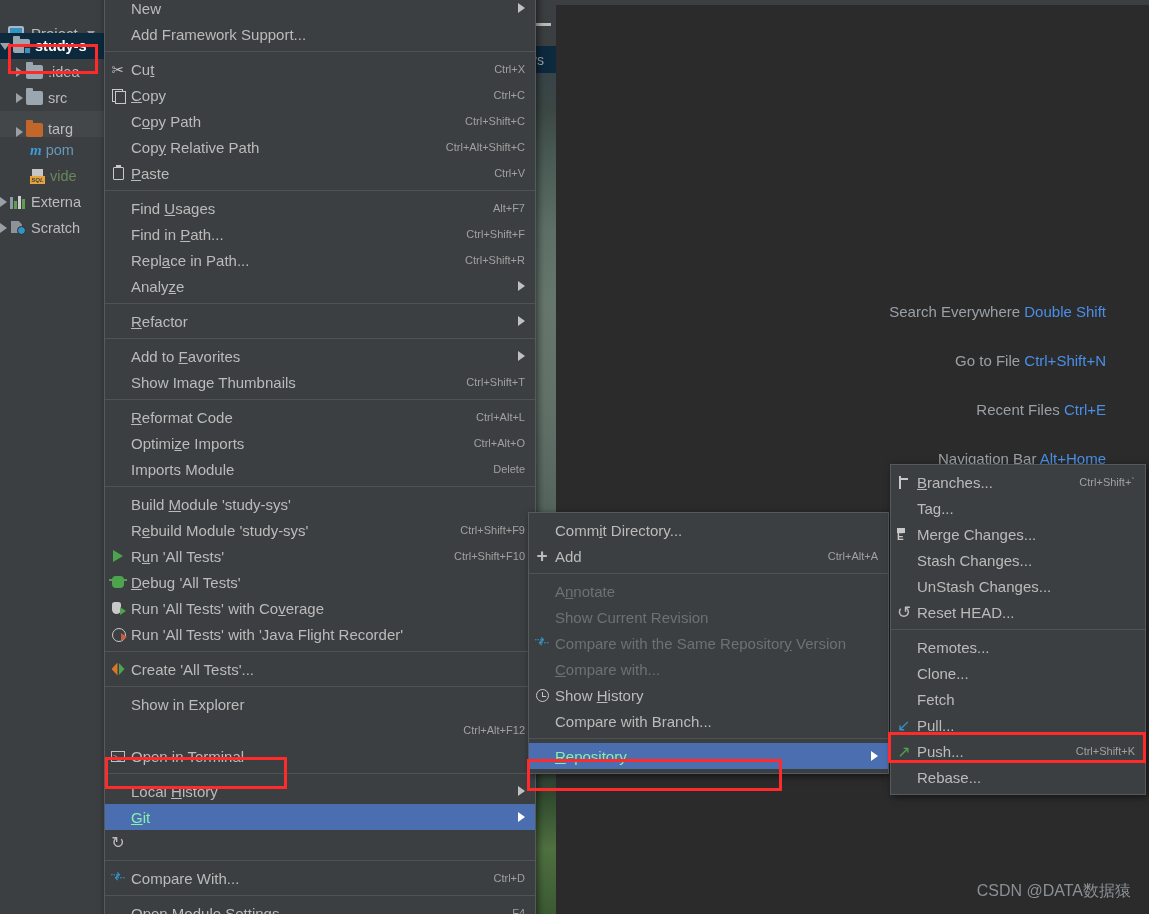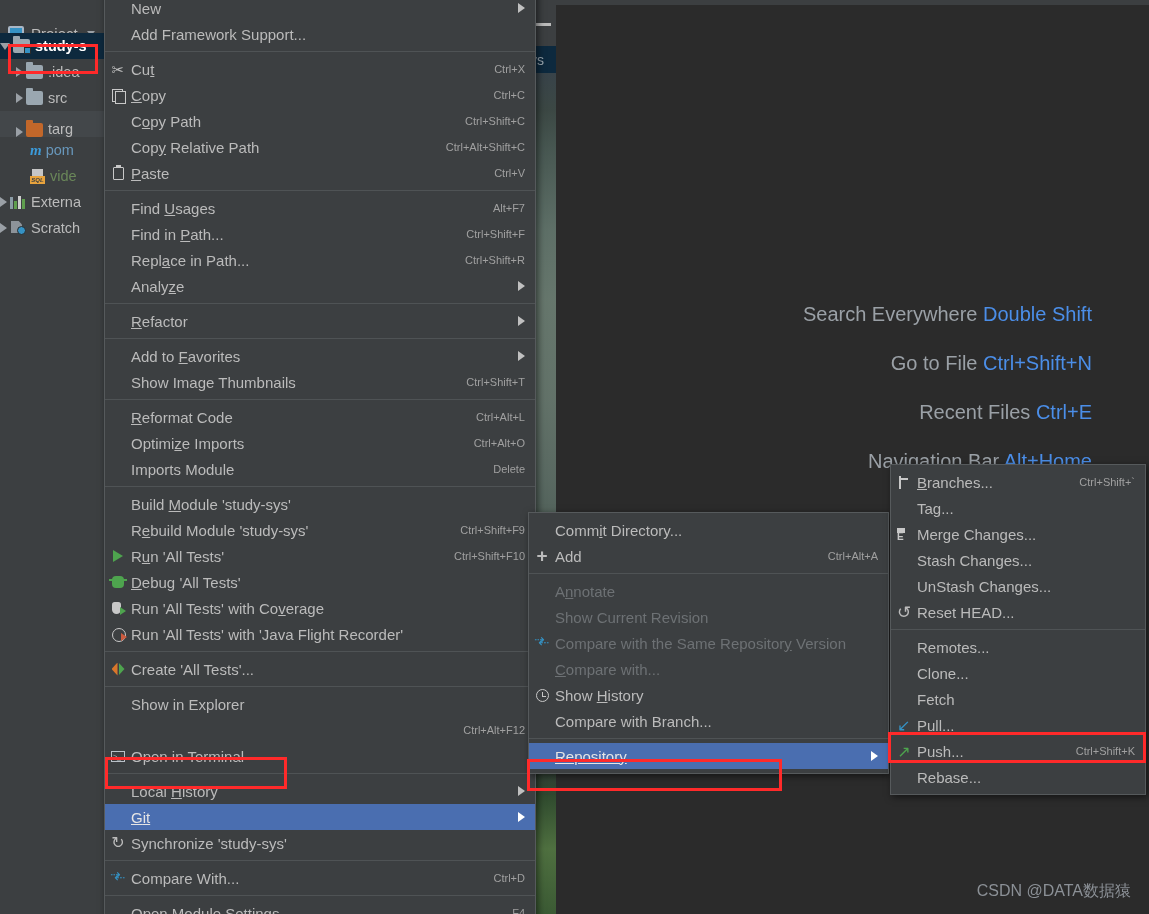--- a/index.html
+++ b/index.html
@@ -111,22 +111,22 @@
   }
   .tab-pill {
     position: absolute; left: 528px; top: 46px; width: 28px; height: 27px;
     background: #0d293e; display: flex; align-items: center; justify-content: flex-start;
     color: #9aa7b0; font-size: 14px; padding-left: 2px;
   }
 
   
   .welcome { position: absolute; left: 556px; top: 0; width: 593px; height: 914px; }
   .wrow {
-    position: absolute; right: 57px; white-space: nowrap;
-    font-size: 20px; color: #9aa0a6;
+    position: absolute; right: 43px; white-space: nowrap;
+    font-size: 15px; color: #9aa0a6;
   }
   .wrow .key { color: #4b8ee8; }
   .csdn-watermark {
     position: absolute; right: 18px; bottom: 12px;
     color: #8b9096; font-size: 16px; white-space: nowrap;
   }
 
   
   .menu {
     position: absolute; background: #3c3f41;
@@ -145,21 +145,21 @@
   }
   .mi .mi-label { flex: 1; padding-right: 18px; }
   .mi .mi-label .u { text-decoration: underline; }
   .mi .mi-short { color: #a0a0a0; font-size: 11px; margin-left: auto; }
   .mi .mi-arrow {
     width: 0; height: 0; margin-left: 10px; flex: none;
     border-top: 5px solid transparent; border-bottom: 5px solid transparent;
     border-left: 7px solid #c0c0c0;
   }
   .mi.disabled, .mi.disabled .mi-short, .mi.disabled .mi-ico { color: #6d7174; }
-  .mi.sel { background: #4a6eb0; color: #e5e5e5; text-decoration: underline; }
+  .mi.sel { background: #4a6eb0; color: #86efac; }
   .mi.sel .mi-arrow { border-left-color: #ffffff; }
   .sep { height: 1px; background: #4f5355; margin: 4px 0; }
 
   
   .g-scissors::before { content: "✂"; font-size: 15px; }
   .g-copy { width: 13px; height: 13px; position: relative; }
   .g-copy::before { content:""; position:absolute; left:0; top:0; width:9px; height:11px;
                     border:1.5px solid #c8c8c8; }
   .g-copy::after  { content:""; position:absolute; left:3px; top:2px; width:9px; height:11px;
                     border:1.5px solid #c8c8c8; background:#3c3f41; }
@@ -475,21 +475,20 @@
       </div>
       <div class="mi sel">
         <span class="mi-ico"></span>
         <span class="mi-label"><span class="u">G</span>it</span>
         <span class="mi-arrow"></span>
       </div>
       <div class="mi">
         <span class="mi-ico">
           <span class="g-sync"></span>
         </span>
-        <span class="mi-label">Synchronize 'study-sys'</span>
       </div>
       <div class="sep"></div>
       <div class="mi">
         <span class="mi-ico">
           <span class="g-compare"></span>
         </span>
         <span class="mi-label">Compare With...</span>
         <span class="mi-short">Ctrl+D</span>
       </div>
       <div class="sep"></div>

